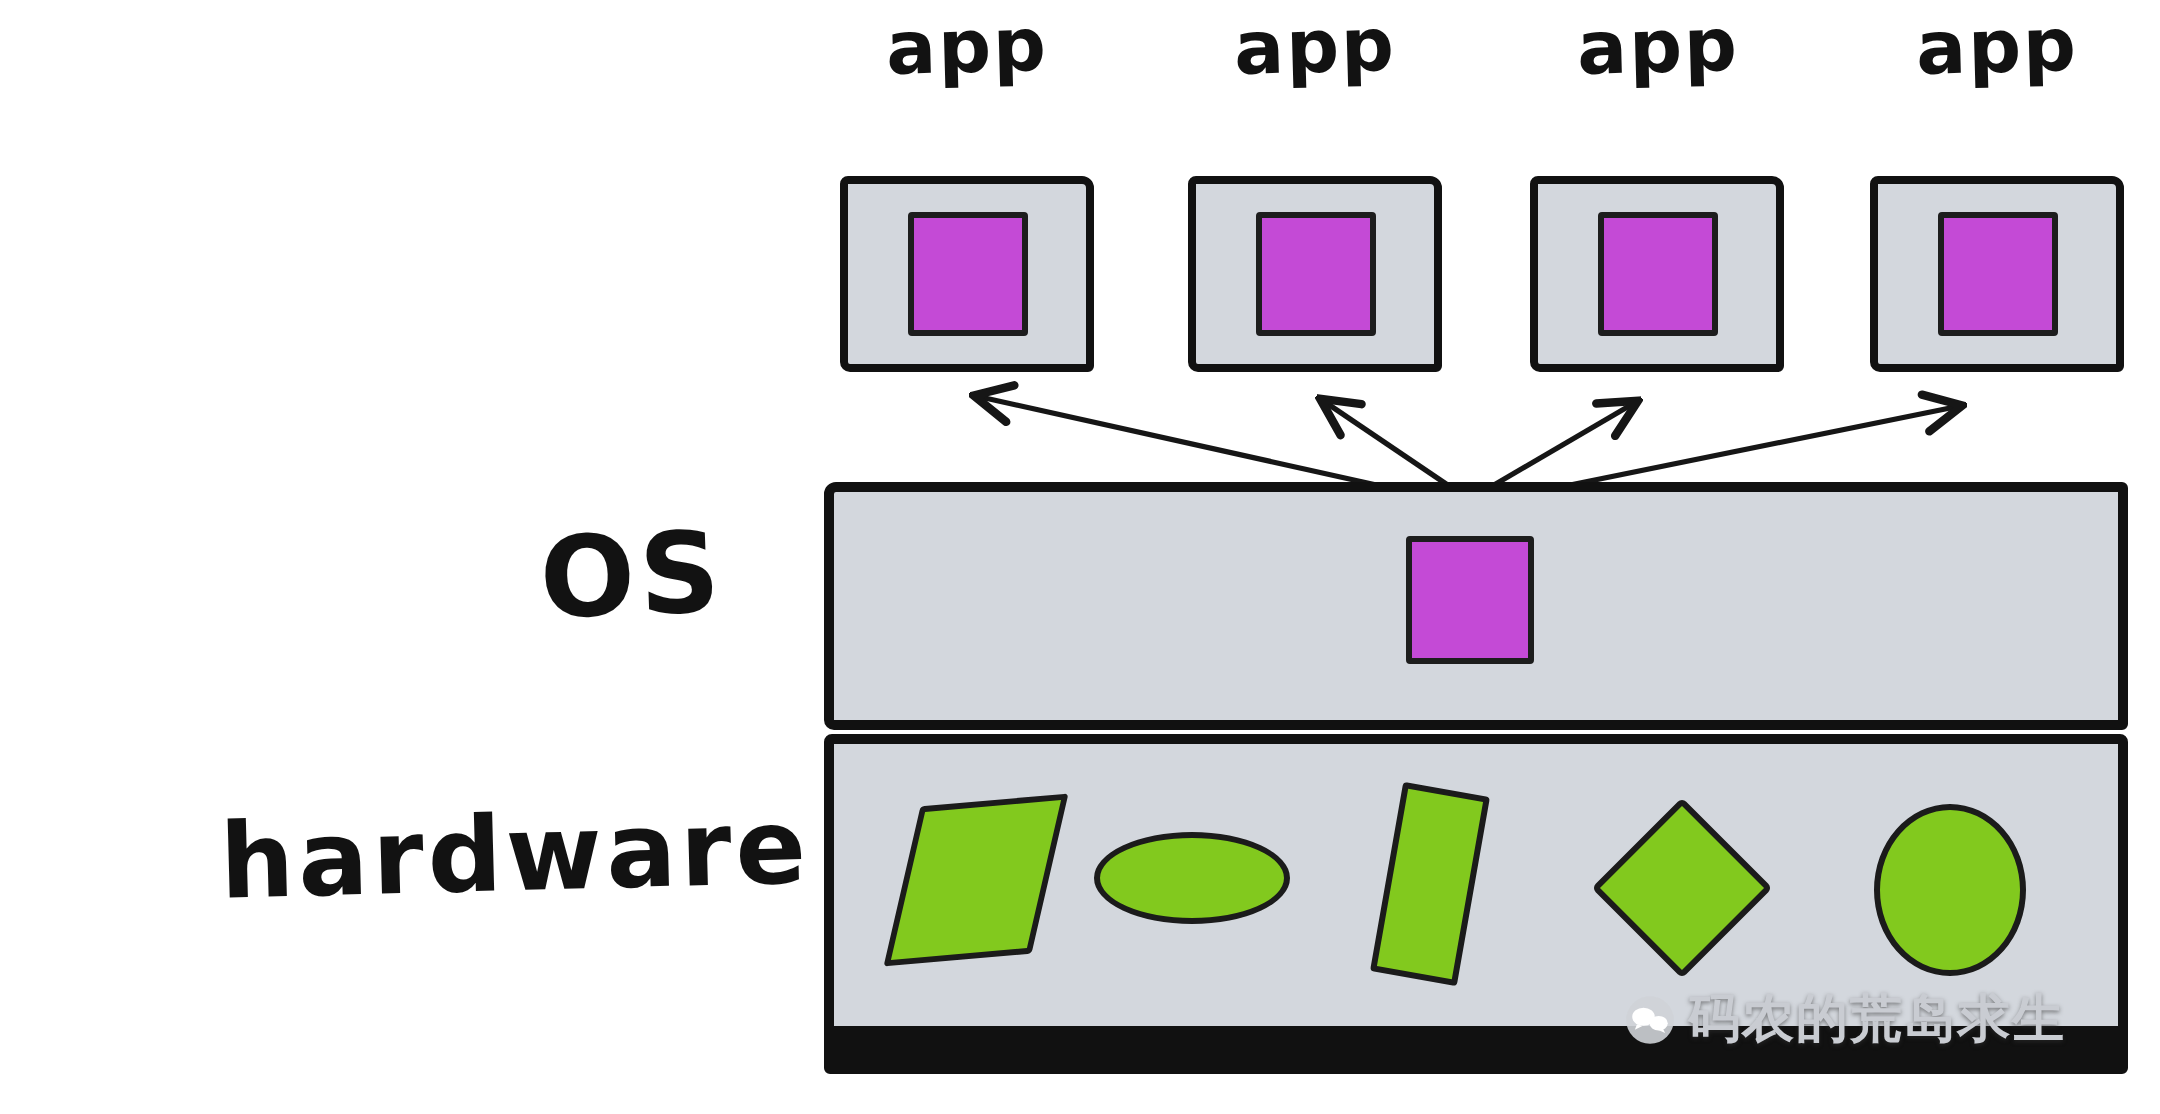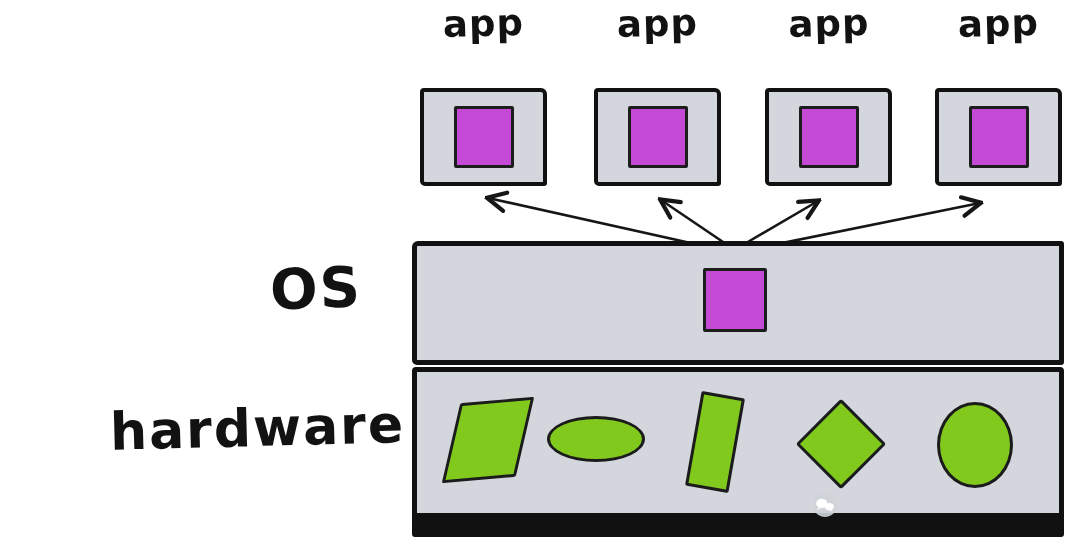--- a/index.html
+++ b/index.html
@@ -133,15 +133,16 @@
   <div class="watermark">
     <span class="wm-icon">
       <svg width="26" height="26" viewBox="0 0 24 24">
         <circle cx="12" cy="12" r="11" fill="#cfd3d7" opacity="0.9"></circle>
         <ellipse cx="9" cy="10.5" rx="5.2" ry="4.2" fill="#ffffff"></ellipse>
         <path d="M6 14 L5 16.5 L8.5 14.8 Z" fill="#ffffff"></path>
         <ellipse cx="16" cy="13.5" rx="4.2" ry="3.4" fill="#ffffff"></ellipse>
         <path d="M18 16 L19 18 L15.8 16.6 Z" fill="#ffffff"></path>
       </svg>
     </span>
+    <span>码农的荒岛求生</span>
   </div>
 
 </div>
 
 </body></html>

